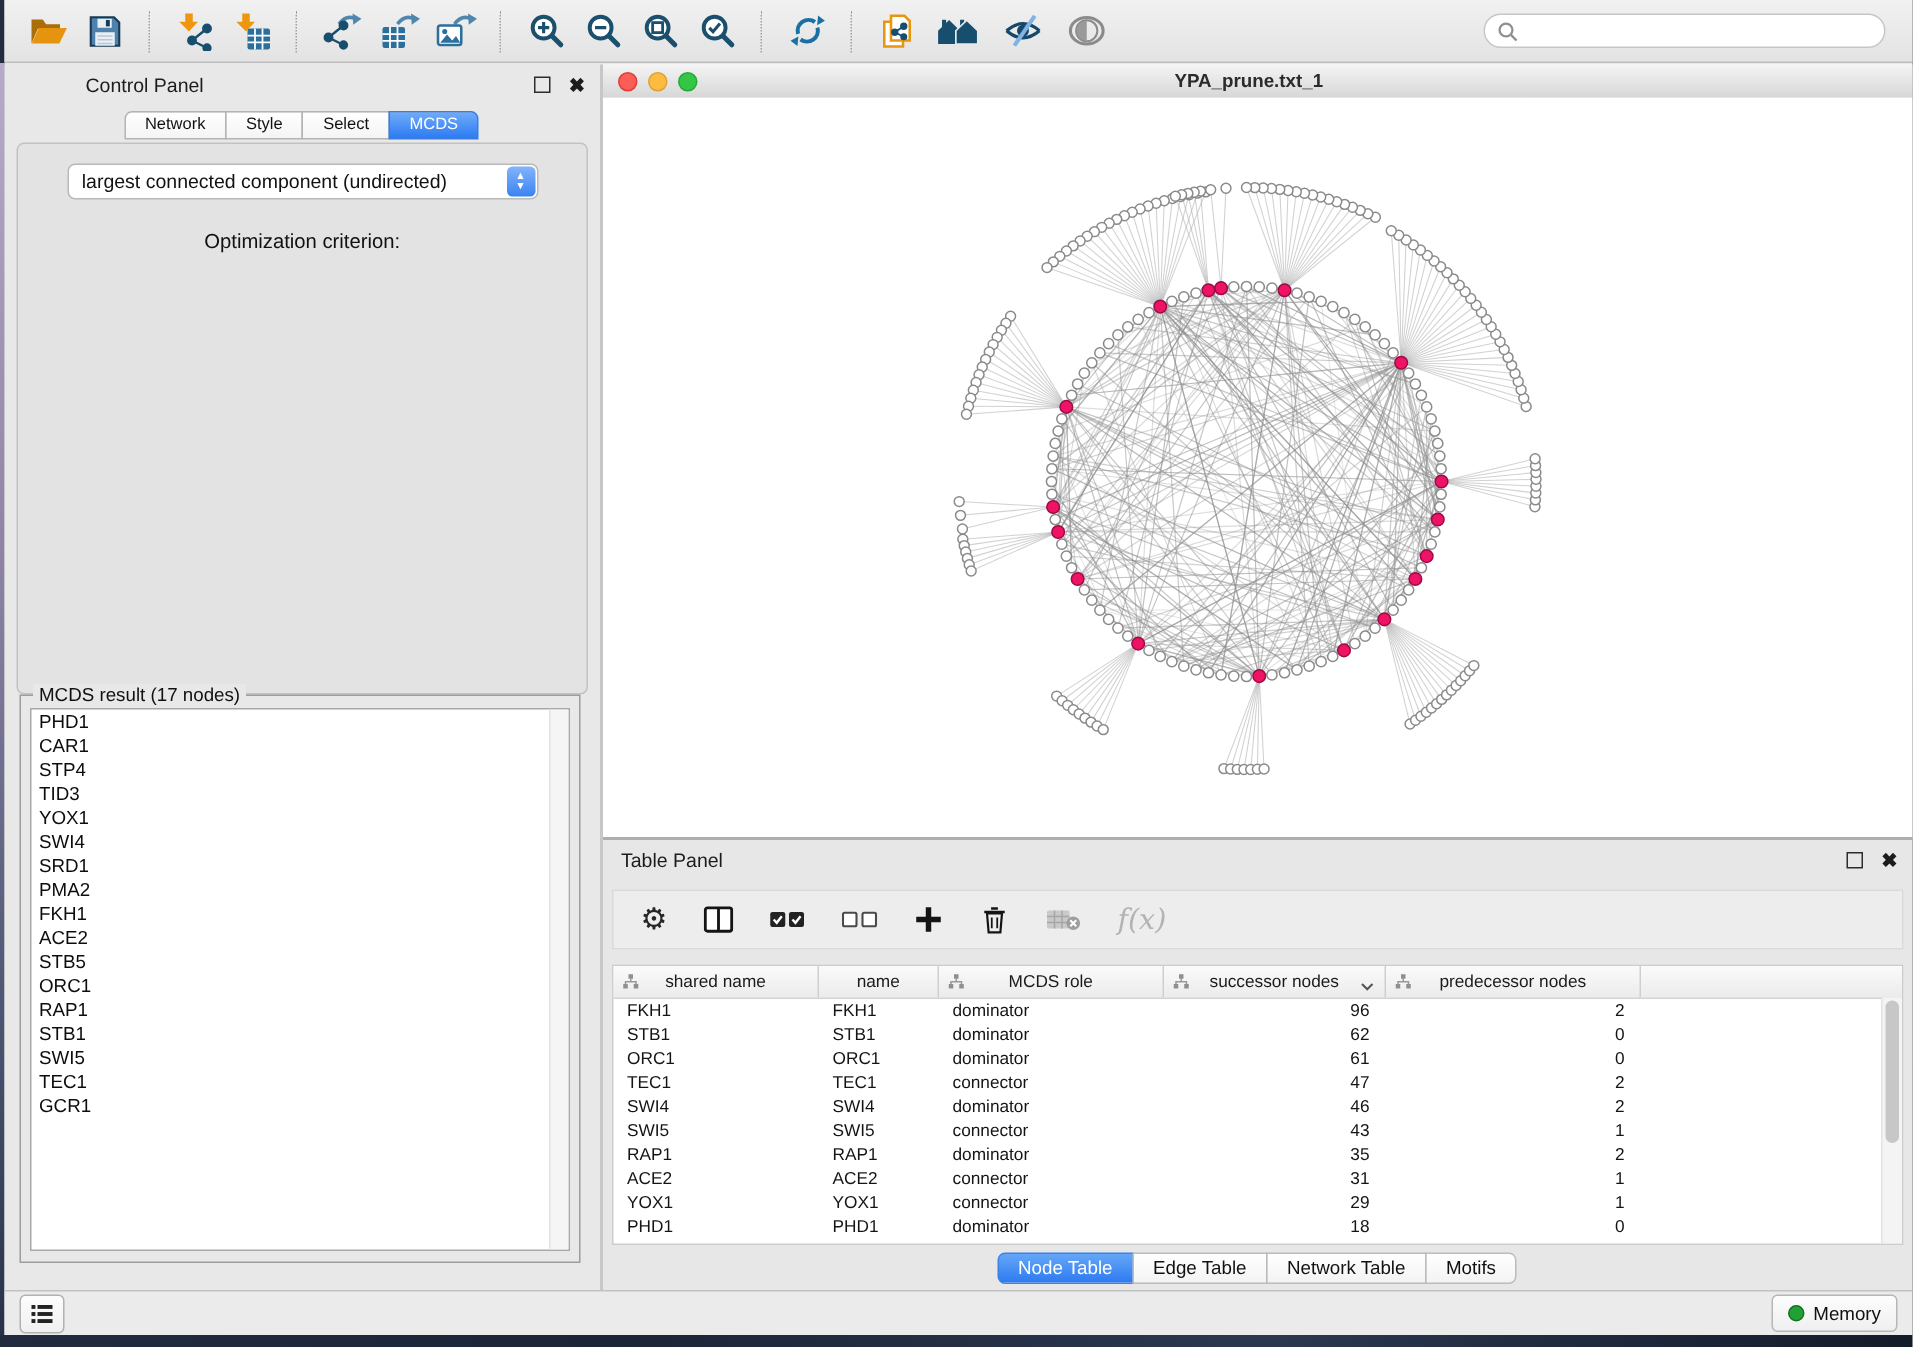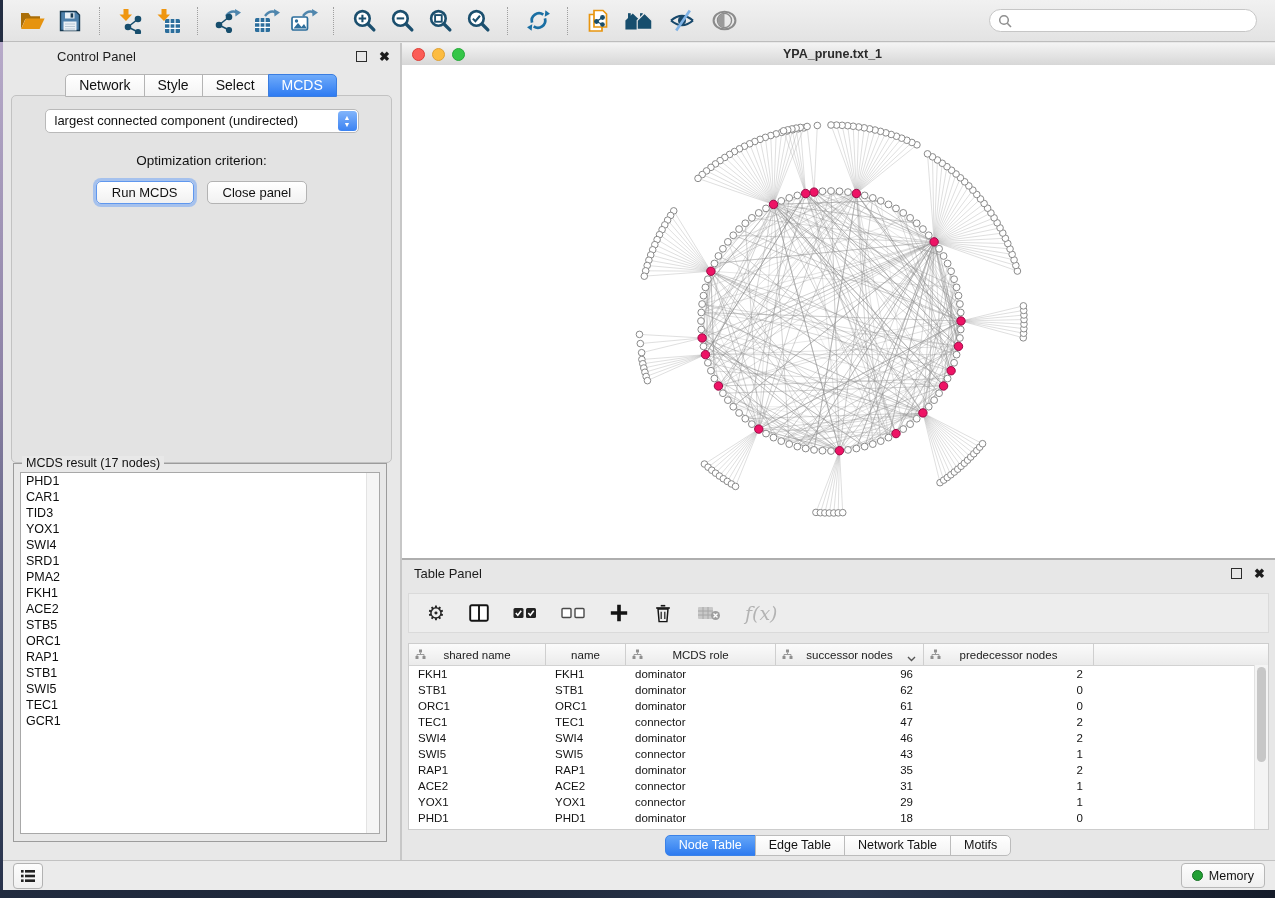--- a/index.html
+++ b/index.html
@@ -27,21 +27,21 @@
 
   
   #control-panel{width:399px;min-width:399px;background:#e8e8e8;border-right:2px solid #c7c7c7;
        position:relative;box-sizing:border-box;padding-left:44px;}
   .panel-head{height:26px;display:flex;align-items:center;font-size:13px;color:#1c1c1c;
        padding:0 10px;}
   .panel-head .sp{flex:1;}
   .mini-float{width:9px;height:9px;border:1.4px solid #2c2c2c;display:inline-block;margin-right:12px;}
   .mini-close{font-size:13px;font-weight:bold;color:#1c1c1c;line-height:9px;}
   #cp-tabs{position:absolute;left:0;right:0;top:31px;display:flex;justify-content:center;z-index:3;}
-  .cp-tab{font-size:14px;color:#111;background:linear-gradient(#ffffff,#f4f4f4);
+  .cp-tab{font-size:11px;color:#111;background:linear-gradient(#ffffff,#f4f4f4);
        border:1px solid #b4b4b4;padding:2px 13px 3px;margin-left:-1px;}
   .cp-tab:first-child{border-radius:5px 0 0 0;}
   .cp-tab:last-child{border-radius:0 5px 0 0;}
   .cp-tab.active{background:linear-gradient(#6fabfa,#2e7bf2);color:#fff;border-color:#3a7de0;text-align:right;}
   #cp-inner{position:absolute;left:8px;right:8px;top:52px;height:366px;background:#e3e3e3;
        border:1px solid #c2c2c2;border-radius:5px;}
   #opt-label{text-align:center;margin-top:20px;font-size:13.5px;color:#111;}
   #dropdown{position:relative;margin:13px auto 0;width:314px;height:24px;background:#fff;
        border:1px solid #b9b9b9;border-radius:5px;box-sizing:border-box;font-size:13px;color:#111;
        line-height:22px;padding-left:9px;}
@@ -296,31 +296,28 @@
           </div>
         <div id="cp-inner">
           <div id="dropdown">
             <span>largest connected component (undirected)</span>
             <div id="dd-stepper">
               <span>▲</span>
                 <span>▼</span>
             </div>
           </div>
           <div id="opt-label">Optimization criterion:</div>
-          <div id="cp-buttons">
-            <button class="aqua-btn focused">Run MCDS</button>
-            <button class="aqua-btn">Close panel</button>
-          </div>
         </div>
         <div id="mcds-fieldset">
           <div id="mcds-legend">MCDS result (17 nodes)</div>
           <div id="mcds-list">
             <div id="mcds-items">
                 <div class="mcds-item">PHD1</div>
                 <div class="mcds-item">CAR1</div>
+                <div class="mcds-item">STP4</div>
                 <div class="mcds-item">TID3</div>
                 <div class="mcds-item">YOX1</div>
                 <div class="mcds-item">SWI4</div>
                 <div class="mcds-item">SRD1</div>
                 <div class="mcds-item">PMA2</div>
                 <div class="mcds-item">FKH1</div>
                 <div class="mcds-item">ACE2</div>
                 <div class="mcds-item">STB5</div>
                 <div class="mcds-item">ORC1</div>
                 <div class="mcds-item">RAP1</div>

